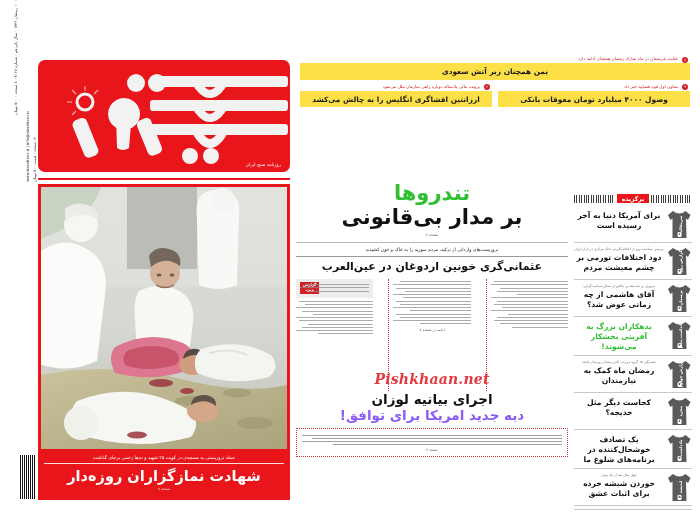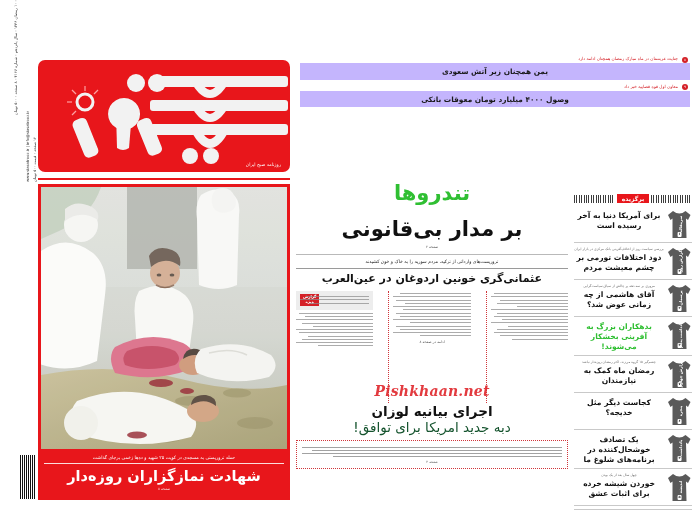--- a/index.html
+++ b/index.html
@@ -33,21 +33,21 @@
   .tick-row{margin-bottom:4px;}
   .tick-kicker{
     font-size:4.3px;color:#d42027;text-align:right;
     padding:0 12px 1px 0;position:relative;line-height:1.5;
   }
   .tick-kicker .bullet{
     position:absolute;right:2px;top:0.5px;width:6px;height:6px;border-radius:50%;
     background:#d42027;color:#fff;font-size:3.6px;line-height:6px;text-align:center;
   }
   .tick-title{
-    background:#c4b5fd;font-size:7.4px;font-weight:bold;color:#1a1a1a;
+    background:#fde047;font-size:7.4px;font-weight:bold;color:#1a1a1a;
     text-align:center;padding:3.5px 6px;line-height:1.25;
   }
   .tick-split{display:flex;gap:6px;}
   .tick-split > div{flex:1;}
 
   
   .mast-rule{position:absolute;left:38px;top:178px;width:252px;height:2px;background:#e8161b;}
 
   
   .photo-block{
@@ -76,21 +76,21 @@
     background:repeating-linear-gradient(to right,#111 0 1px,#fff 1px 2px,#111 2px 2.7px,#fff 2.7px 4px);}
 
   
   .center{position:absolute;left:296px;top:182px;width:272px;}
   .hl-green{
     font-size:21px;font-weight:bold;color:#2fbf32;text-align:center;
     line-height:1.05;letter-spacing:-.4px;
   }
   .hl-black{
     font-size:21px;font-weight:bold;color:#111;text-align:center;
-    line-height:1.15;letter-spacing:-.4px;margin-top:13px;
+    line-height:1.15;letter-spacing:-.4px;margin-top:1px;
   }
   .hl-foot{font-size:3.6px;color:#555;text-align:center;margin-top:4px;}
   .divider{height:1px;background:#b9b9b9;margin:5px 0 0 0;}
 
   .sub-kicker{
     font-size:4.6px;color:#1a1a1a;text-align:center;margin-top:4px;
     border-bottom:.6px solid #9a9a9a;padding-bottom:2.5px;line-height:1.4;
   }
   .sub-title{
     font-size:11px;font-weight:bold;color:#111;text-align:center;
@@ -115,21 +115,21 @@
   .pull-tag b{display:block;font-size:3.8px;}
 
   .watermark{
     position:absolute;left:0;right:0;top:92px;text-align:center;
     font-family:"DejaVu Serif","Liberation Serif",serif;font-style:italic;
     font-size:14px;font-weight:bold;color:#e02a2f;opacity:.92;
     letter-spacing:.2px;direction:ltr;pointer-events:none;
   }
 
   .hl2-green{font-size:13.5px;font-weight:bold;color:#111;text-align:center;line-height:1.2;}
-  .hl2-line2{font-size:13.5px;font-weight:normal;color:#14532d;text-align:center;line-height:1.25;}
+  .hl2-line2{font-size:13.5px;font-weight:bold;color:#8b5cf6;text-align:center;line-height:1.25;}
 
   .boxed{
     margin-top:4px;border:1px dotted #d0353a;padding:3.5px 5px;position:relative;
   }
   .boxed .ln{background:#7e7e7e;}
   .boxed-foot{font-size:3.4px;color:#555;text-align:center;margin-top:3px;}
 
   
   .sidebar{position:absolute;right:8px;top:193px;width:118px;}
   .sb-header{display:flex;align-items:center;gap:2px;height:11px;margin-bottom:2px;}
@@ -218,20 +218,27 @@
       <div class="tick-title">یمن همچنان زیر آتش سعودی</div>
     </div>
 
     <div class="tick-split">
       <div>
         <div class="tick-kicker">
           <span class="bullet">۹</span>
           <span>معاون اول قوه قضاییه خبر داد</span>
         </div>
         <div class="tick-title">وصول ۴۰۰۰ میلیارد تومان معوقات بانکی</div>
+      </div>
+      <div>
+        <div class="tick-kicker">
+          <span class="bullet">۶</span>
+          <span>پرونده مالی یک‌ساله دوباره راهی سازمان ملل می‌شود</span>
+        </div>
+        <div class="tick-title">ارزانتین افشاگری انگلیس را به چالش می‌کشد</div>
       </div>
     </div>
   </div>
 
   <div class="left-strip">
     <div class="vtext" style="left:12px;top:0px;">۱۲ صفحه - قیمت ۵۰۰ تومان</div>
     <div class="vtext" style="left:5px;top:0px;">www.siasatrooz.ir  |  info@siasatrooz.ir</div>
   </div>
   <div class="barcode"></div>
 

